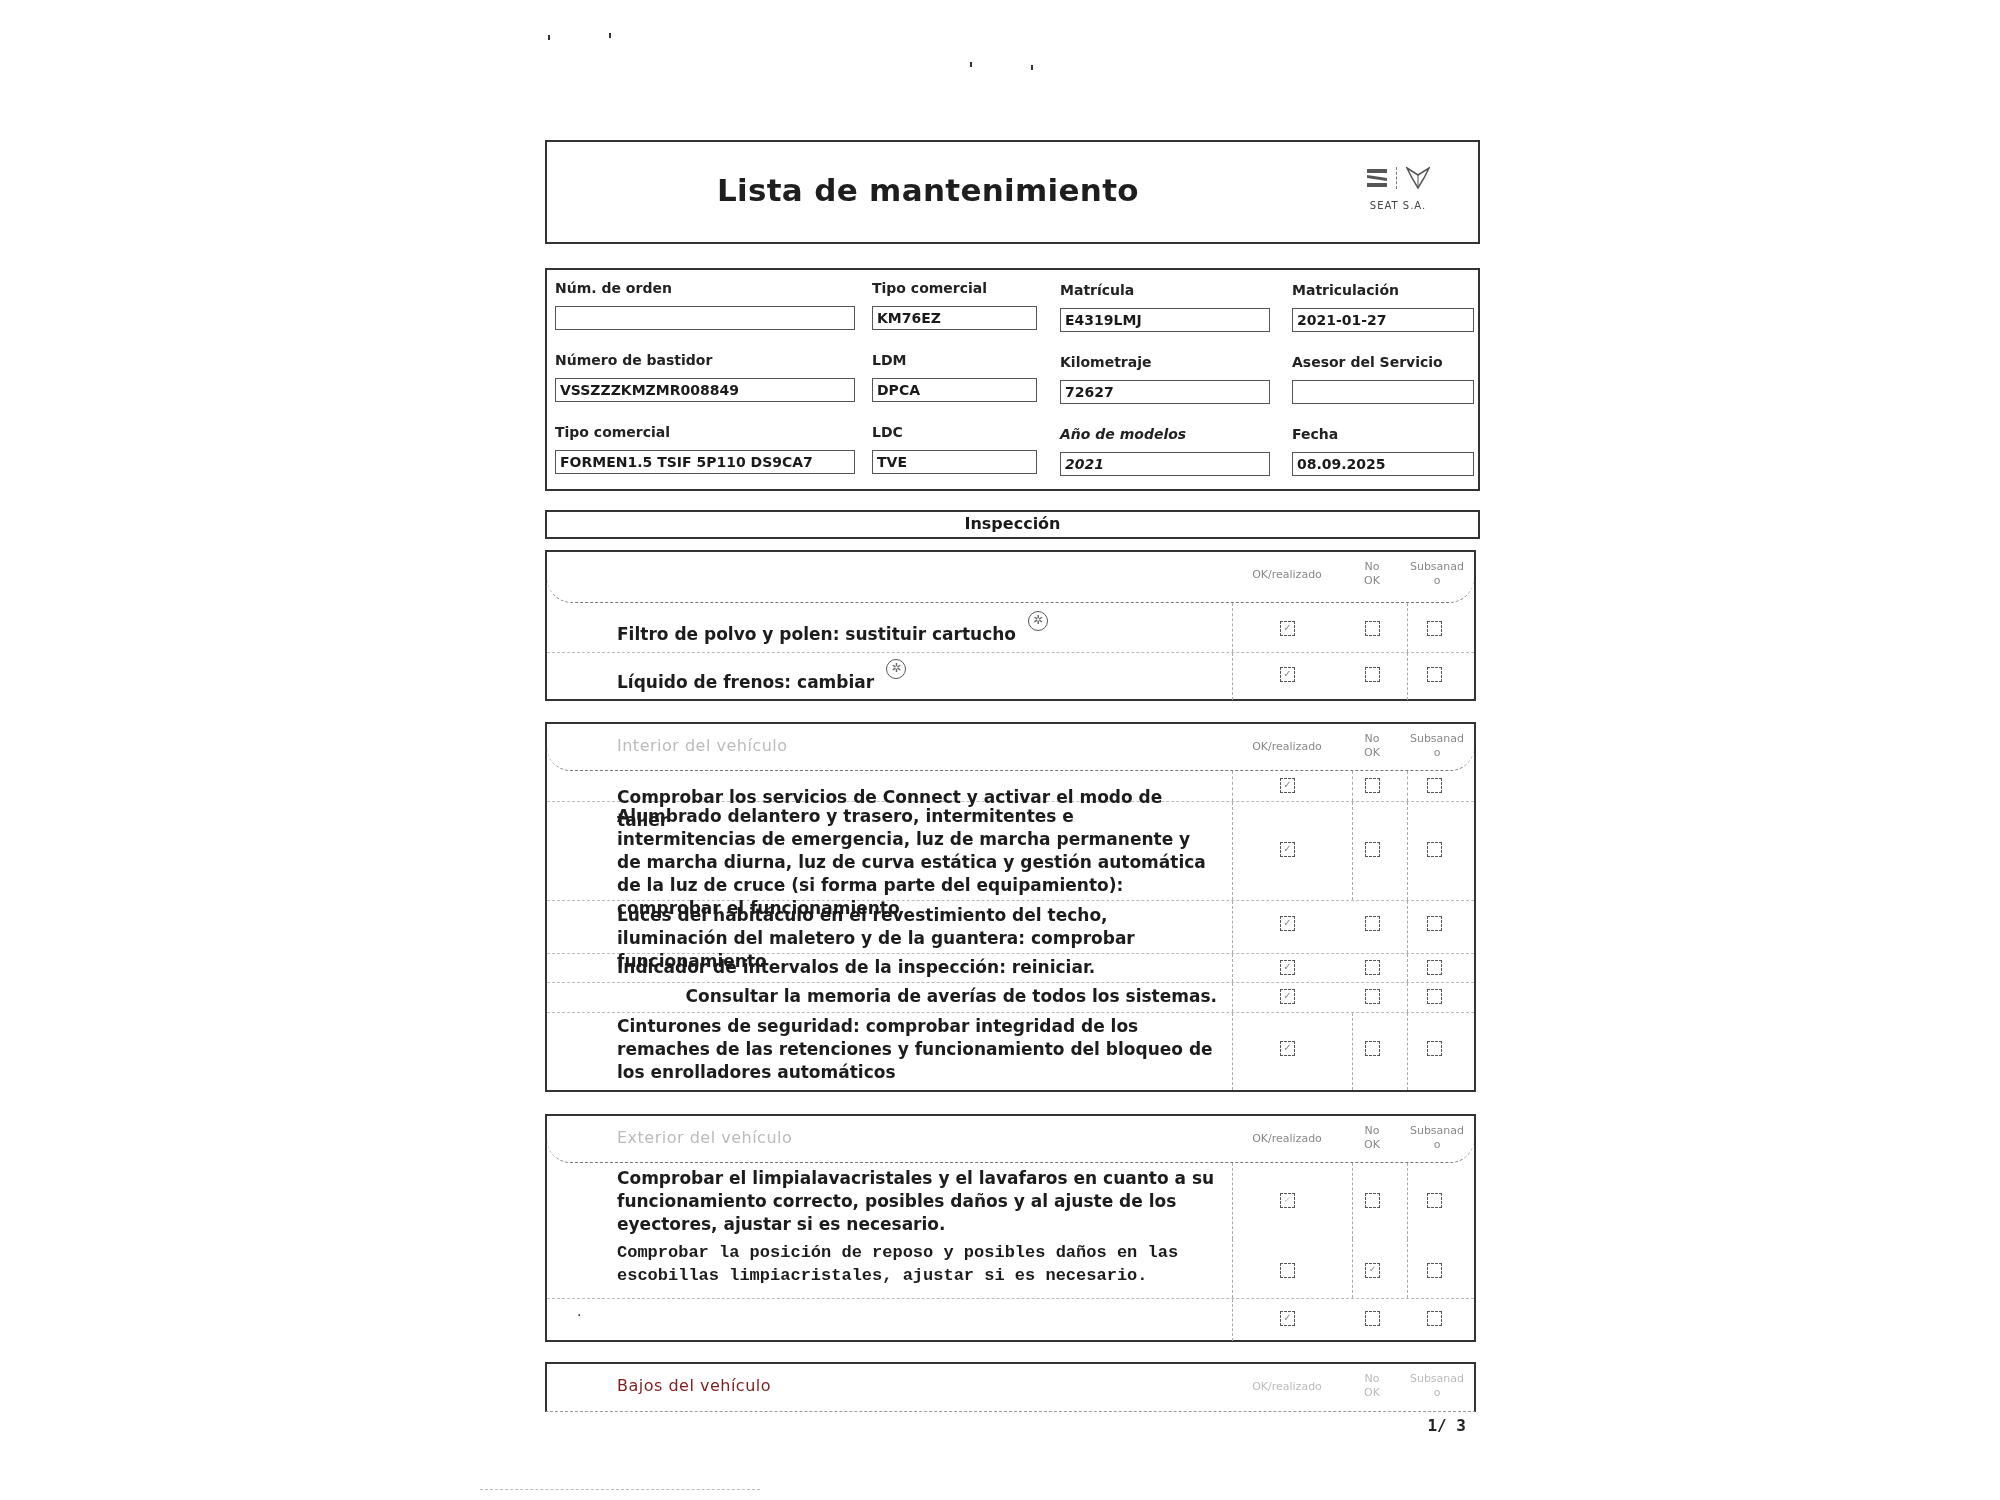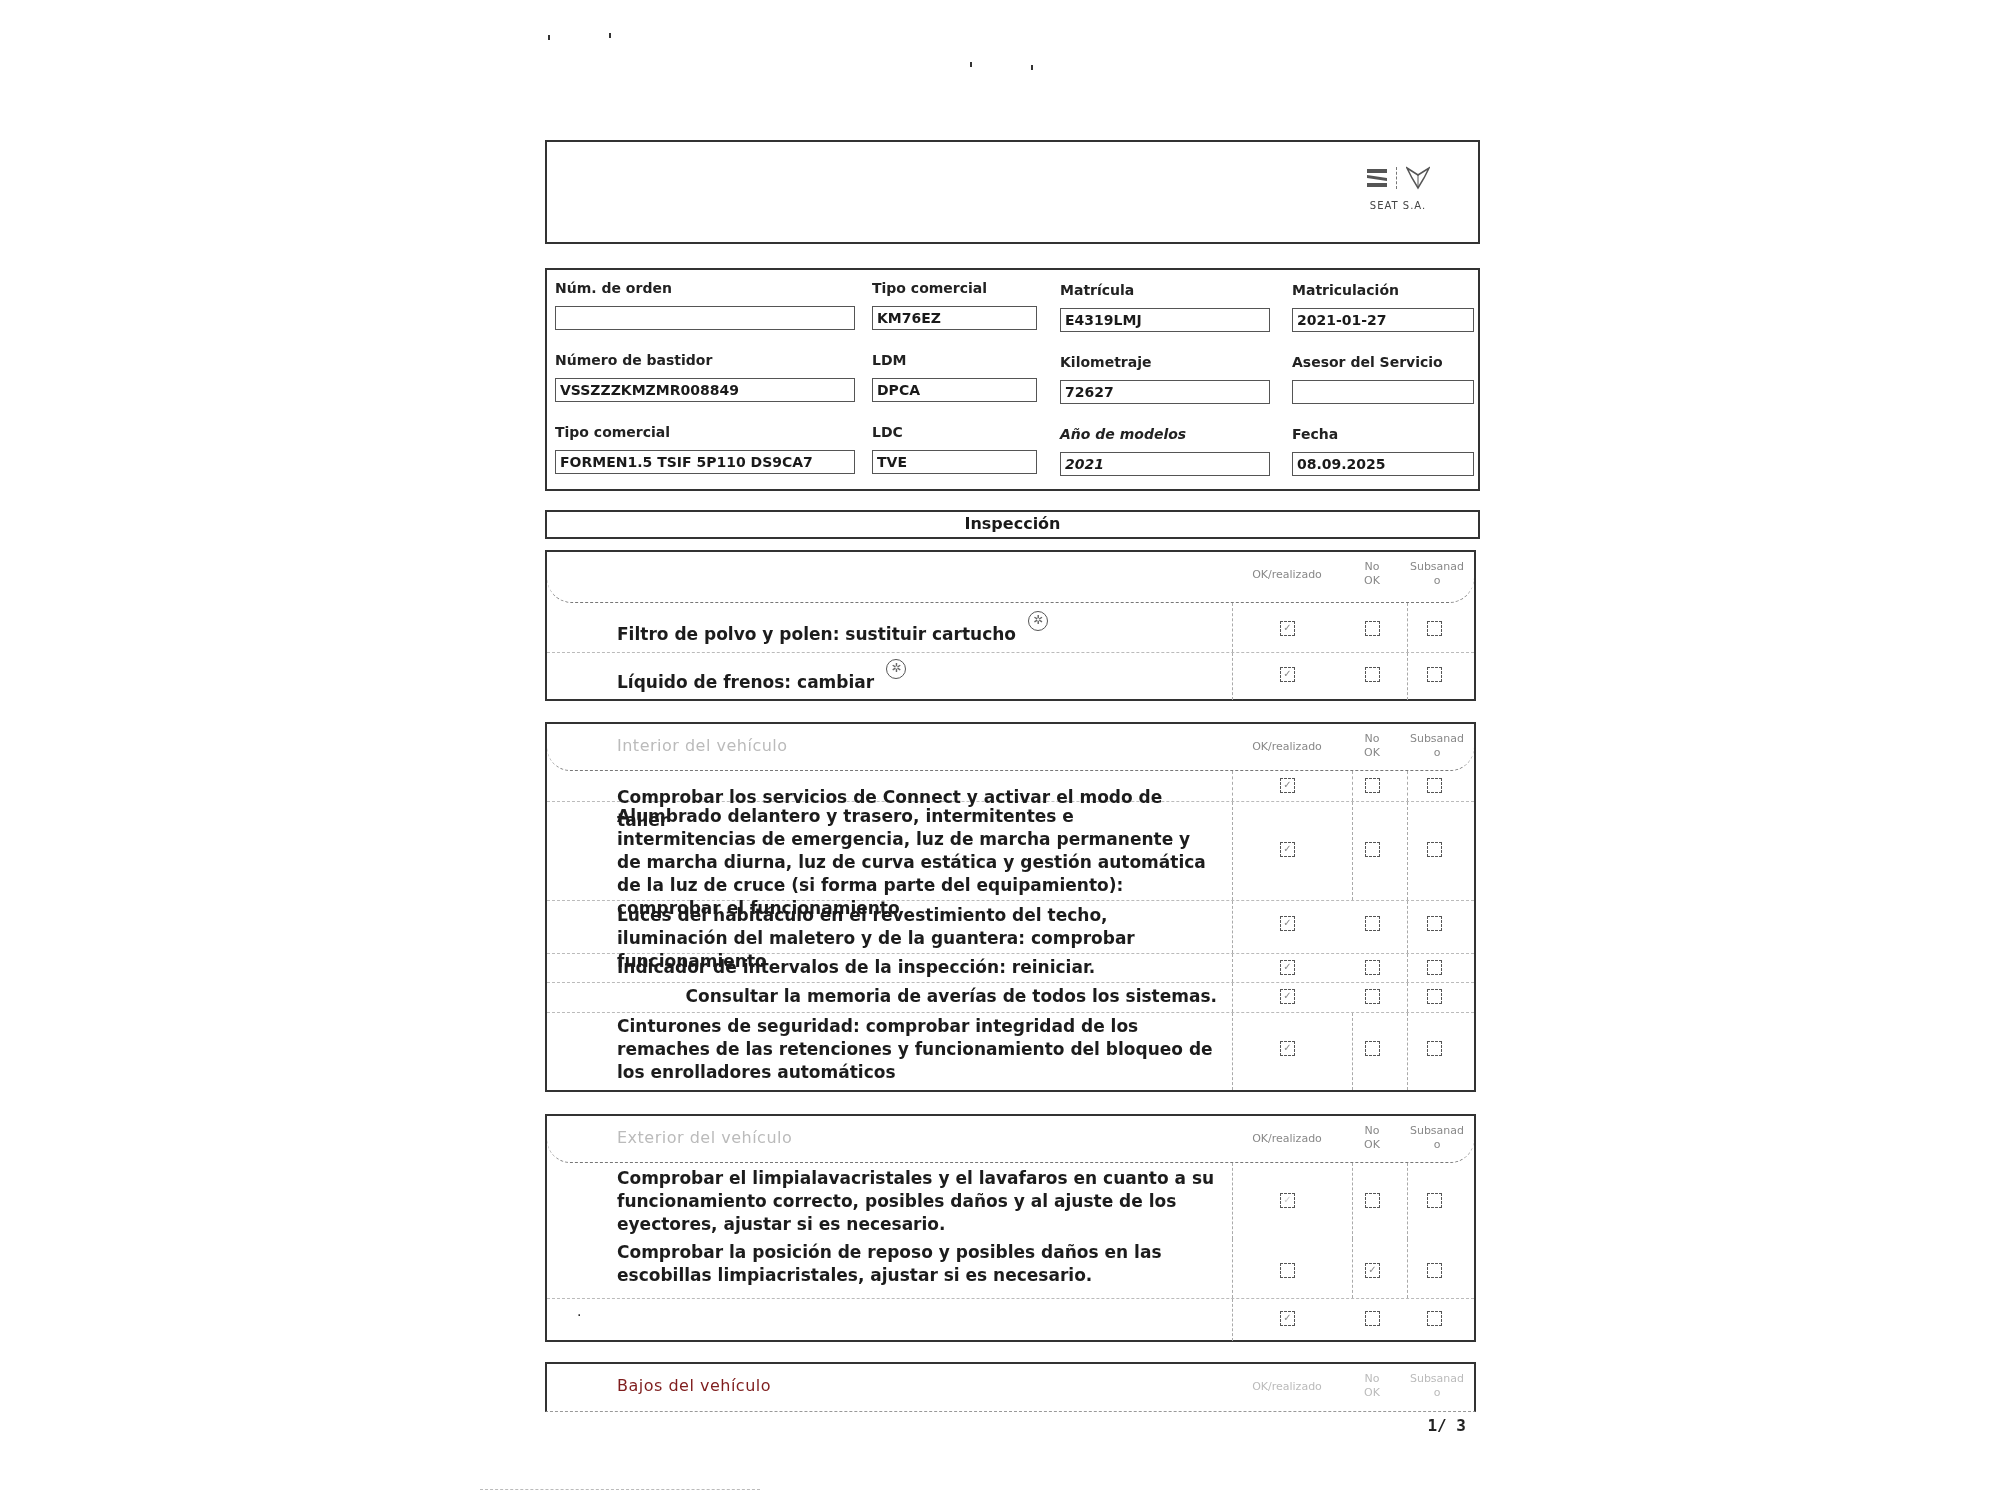--- a/index.html
+++ b/index.html
@@ -99,20 +99,21 @@
 <body>
 
 <div class="speck" style="left:548px;top:35px;"></div>
 <div class="speck" style="left:609px;top:33px;"></div>
 <div class="speck" style="left:970px;top:62px;"></div>
 <div class="speck" style="left:1031px;top:65px;"></div>
 
 <div class="page">
 
   <div class="title-box">
+    <div class="title">Lista de mantenimiento</div>
     <div class="logo">
       <div class="marks">
         <svg class="seat-s" viewBox="0 0 22 20">
           <rect x="1" y="1" width="20" height="4" fill="#555"></rect>
           <polygon points="1,7 21,10 21,13 1,10" fill="#555"></polygon>
           <rect x="1" y="15" width="20" height="4" fill="#555"></rect>
         </svg>
         <div class="sep"></div>
         <svg class="cupra" viewBox="0 0 24 24">
           <polygon points="1,2 12,9 23,2 18,12 12,22 6,12" fill="none" stroke="#555" stroke-width="1.5"></polygon>
@@ -272,21 +273,21 @@
     </div>
     <div class="cl-row" style="height:76px;border-bottom:none;">
       <div class="vline" style="left:685px;"></div>
       <div class="vline" style="left:805px;"></div>
       <div class="vline" style="left:860px;"></div>
       <div class="txt" style="top:4px;">Comprobar el limpialavacristales y el lavafaros en cuanto a su funcionamiento correcto, posibles daños y al ajuste de los eyectores, ajustar si es necesario.</div>
       <div class="cb ok" style="top:30px;color:#ccc;">✓</div>
       <div class="cb nok" style="top:30px;"></div>
       <div class="cb sub" style="top:30px;"></div>
     </div>
-    <div class="cl-row" style="height:60px;">
+    <div class="cl-row" style="height:60px;font-family:Liberation Mono, monospace;">
       <div class="vline" style="left:685px;"></div>
       <div class="vline" style="left:805px;"></div>
       <div class="vline" style="left:860px;"></div>
       <div class="txt" style="top:2px;">Comprobar la posición de reposo y posibles daños en las escobillas limpiacristales, ajustar si es necesario.</div>
       <div class="cb ok" style="top:24px;"></div>
       <div class="cb nok" style="top:24px;">✓</div>
       <div class="cb sub" style="top:24px;"></div>
     </div>
     <div class="cl-row" style="height:42px;">
       <div class="bullet" style="top:8px;">·</div>

